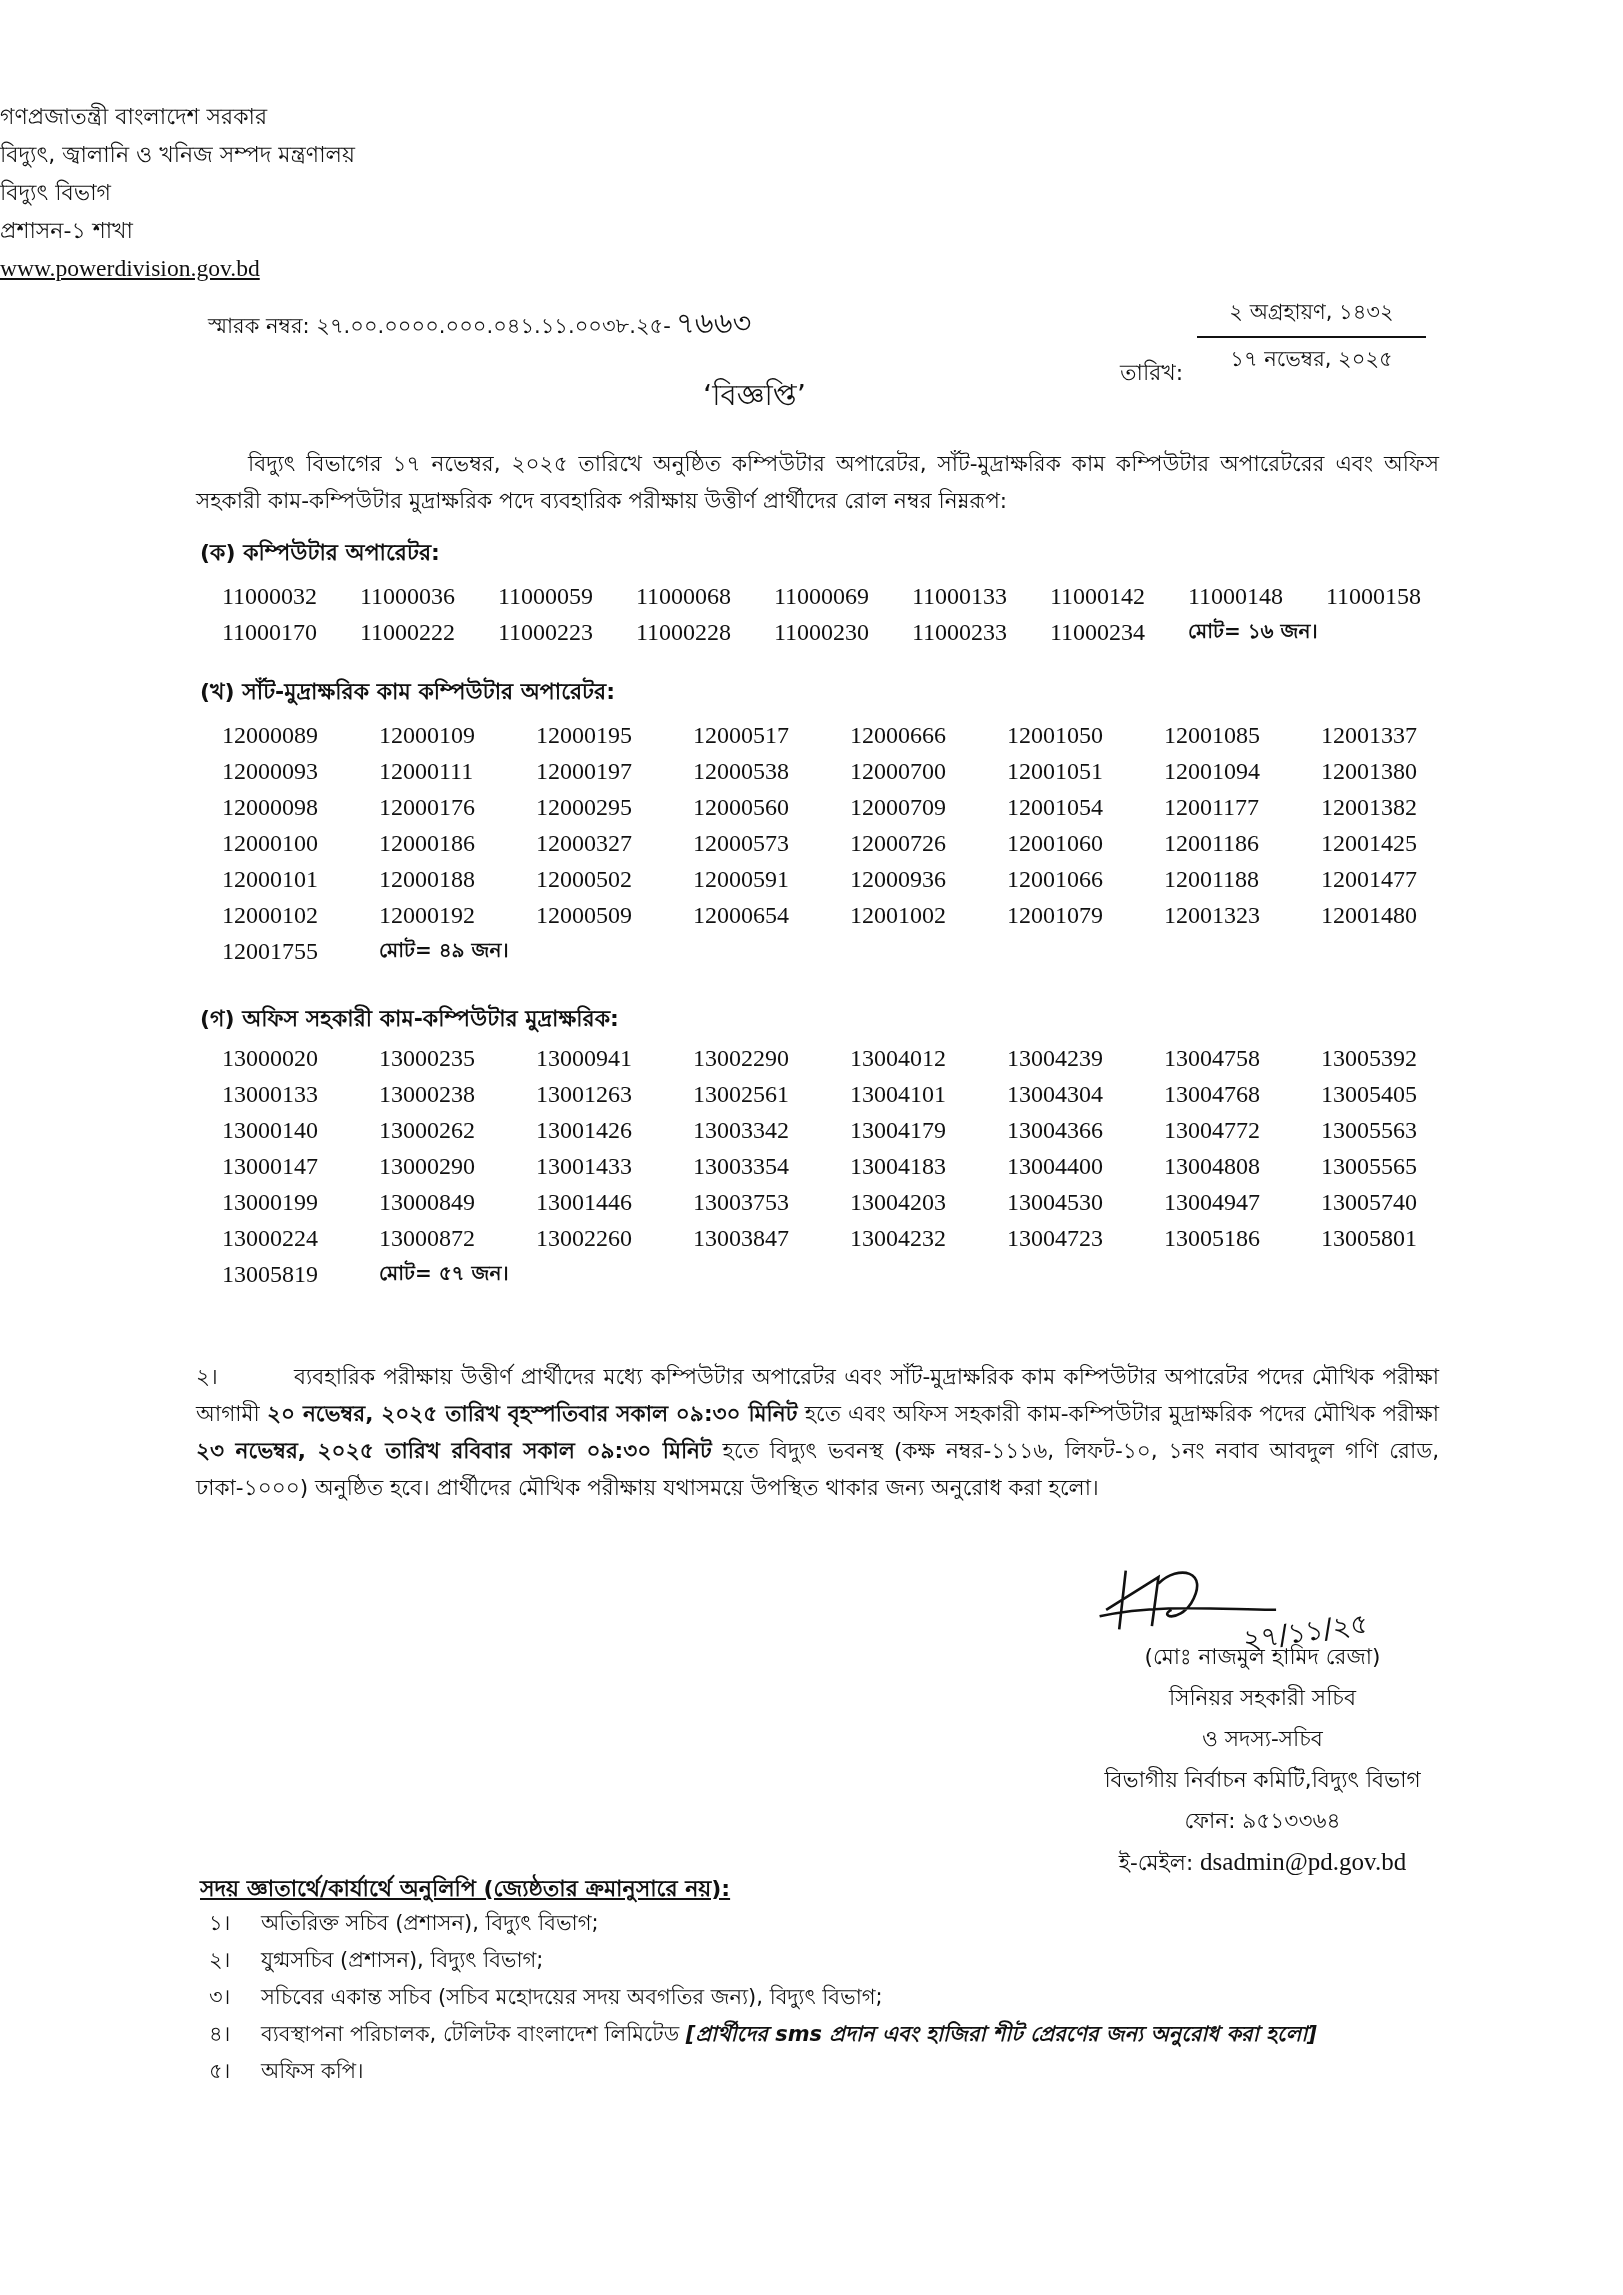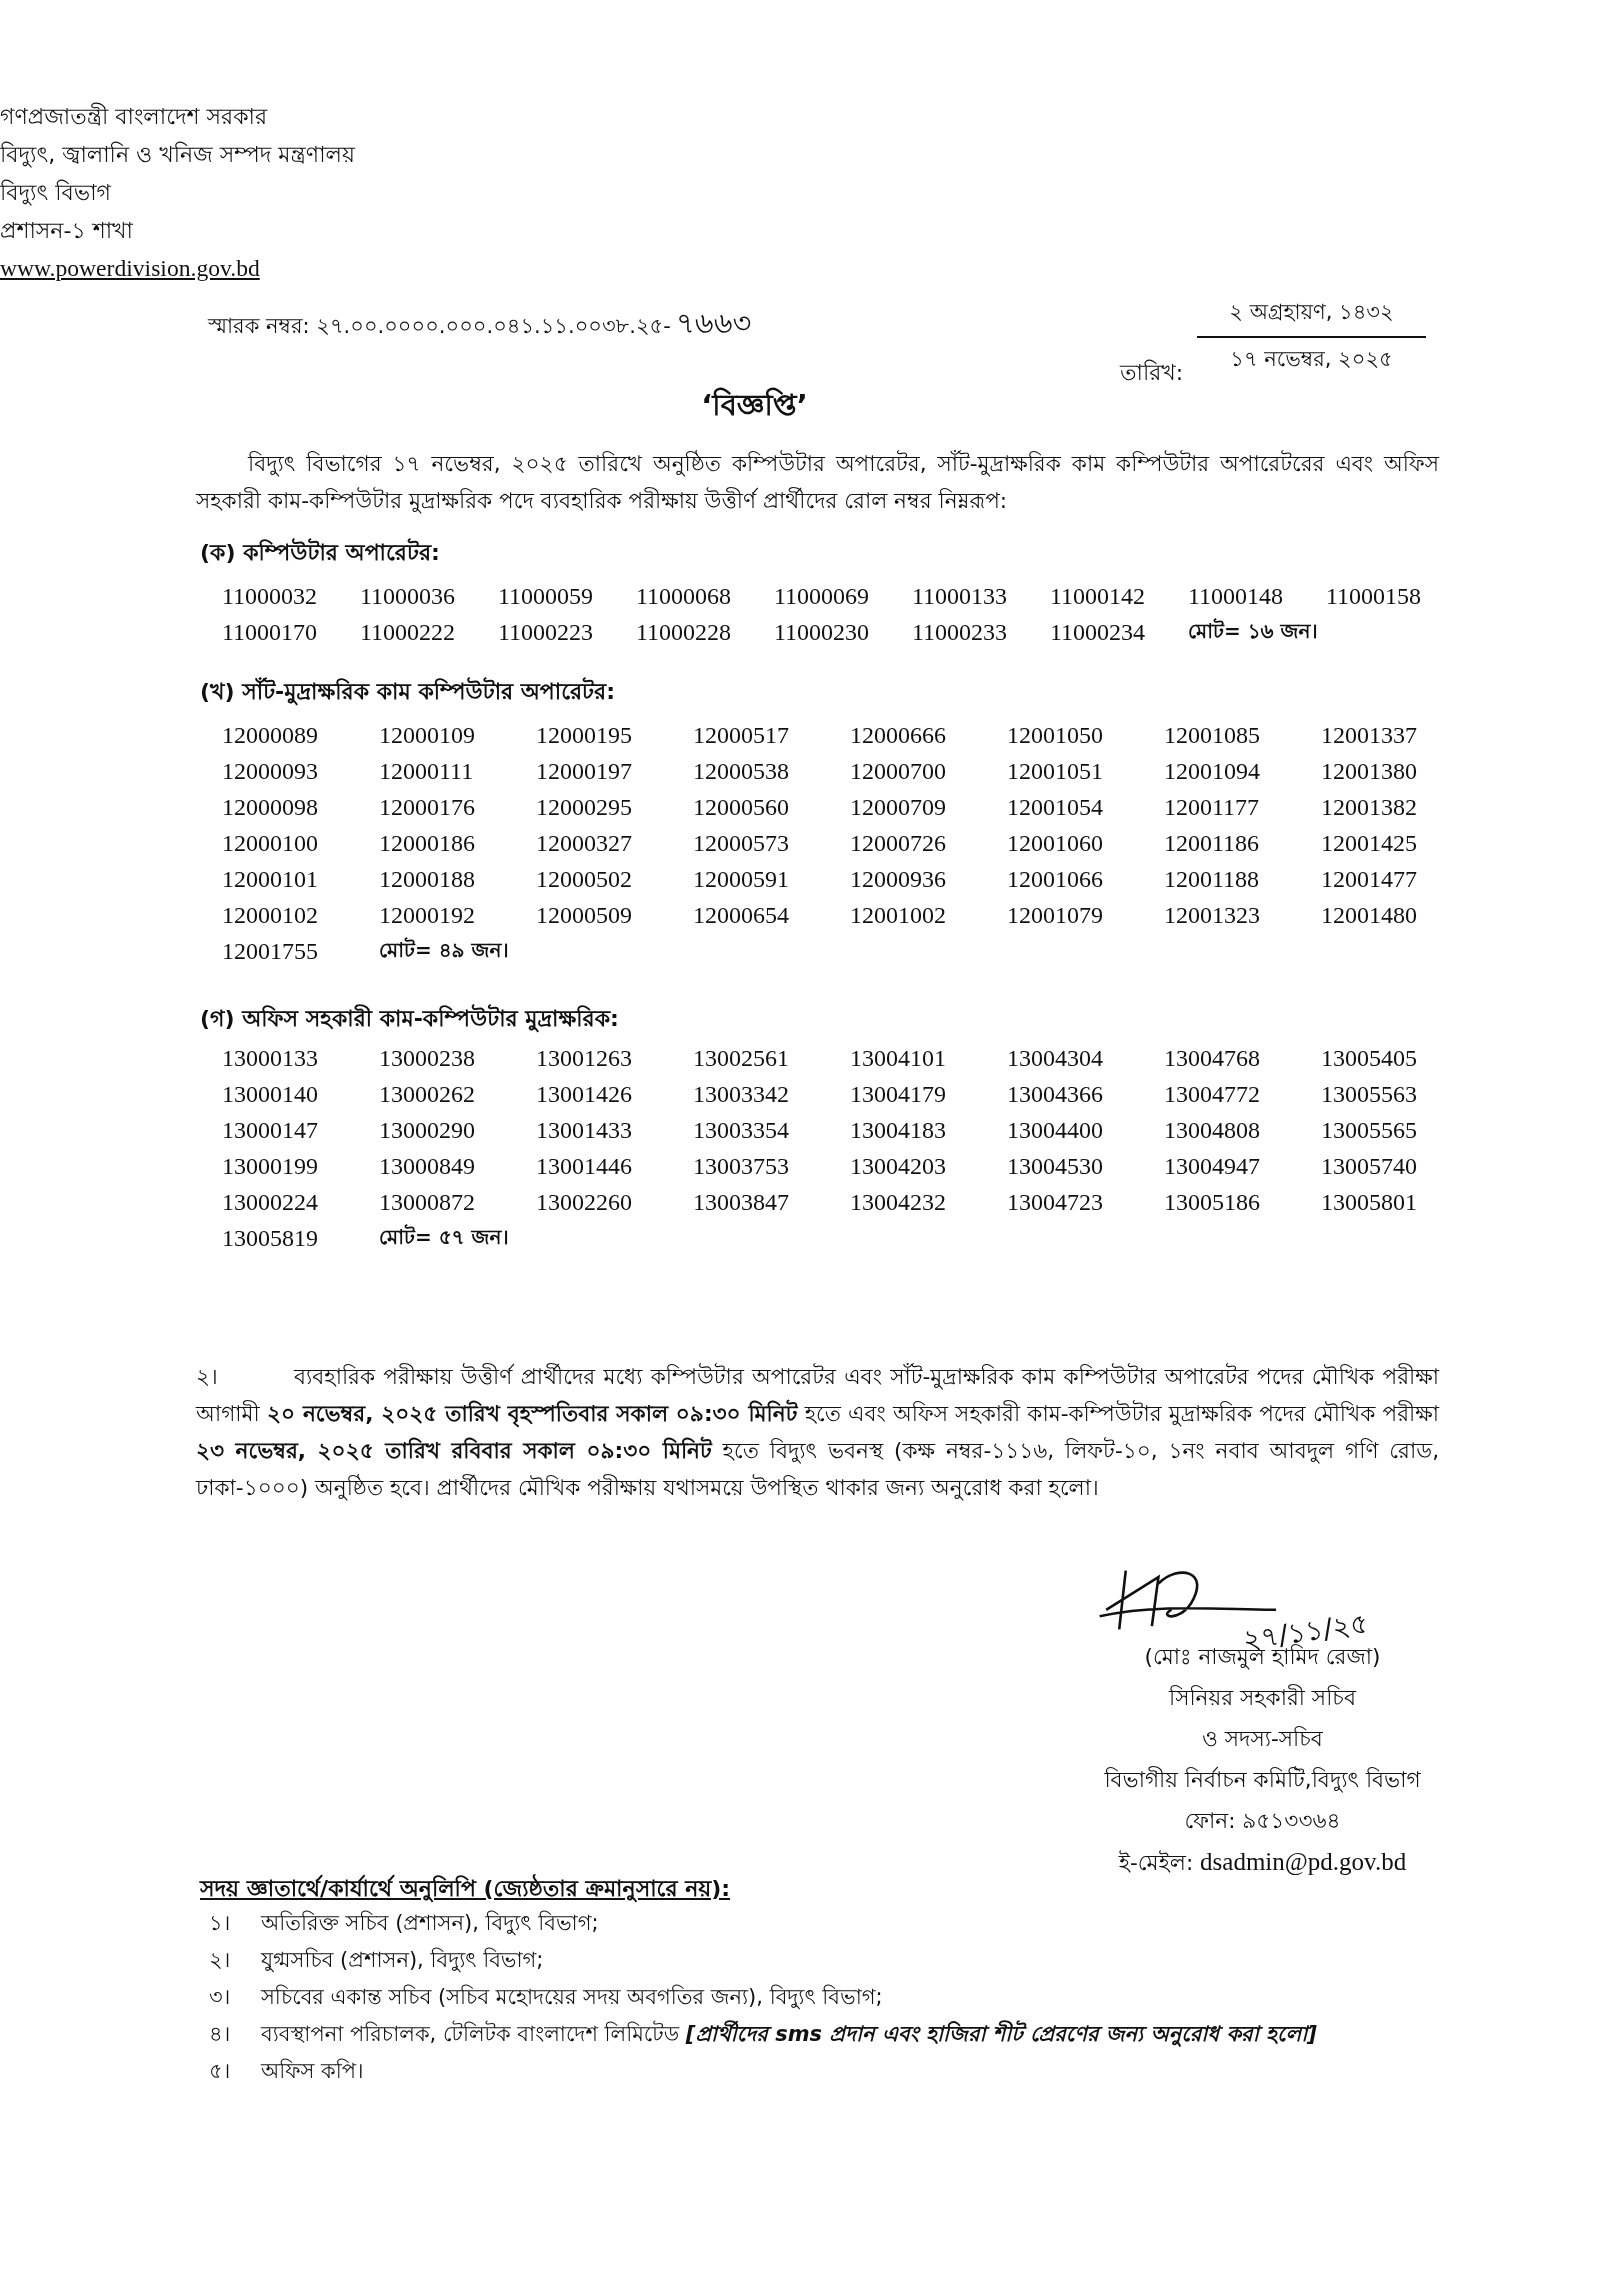--- a/index.html
+++ b/index.html
@@ -7,21 +7,21 @@
          font-family: "DejaVu Sans", "Liberation Sans", sans-serif; color: #111; }
   .page { position: absolute; left: 0; top: 0; width: 1623px; height: 2295px; }
   .center { position: absolute; left: 0; width: 1444px; }
   .hdr { font-size: 22px; line-height: 38px; }
   .url { font-family: "Liberation Serif", serif; font-size: 23.6px; text-decoration: underline; }
   .memo { position: absolute; left: 208px; top: 300px; font-size: 21px; }
   .memo .num { font-size: 29px; margin-left: 5.2px; }
   .date-label { position: absolute; left: 1120px; top: 314px; font-size: 22px; margin-top: 41px; }
   .date-box { position: absolute; left: 1197px; top: 296px; width: 229px; text-align: center; font-size: 21px; }
   .date-box .line { border-top: 2px solid #111; margin: 5.2px 0; }
-  .title { position: absolute; left: 0; width: 1509px; top: 372px; text-align: center; font-size: 29px; font-weight: bold; margin-top: 10px; }
+  .title { position: absolute; left: 0; width: 1509px; top: 372px; text-align: center; font-size: 29px; font-weight: normal; }
   .para { position: absolute; left: 196px; width: 1243px; font-size: 21.6px; line-height: 37px; text-align: justify; }
   .sec-h { position: absolute; left: 200px; font-size: 22px; font-weight: bold; }
   .grid { position: absolute; left: 222px; font-family: "Liberation Serif", serif; font-size: 24px; }
   .grid .row { display: flex; height: 36px; align-items: center; }
   .grid .cell { width: 138px; }
   .grid2 .cell { width: 157px; }
   .total { font-family: "DejaVu Sans", sans-serif; font-weight: bold; font-size: 20px; }
   .bold { font-weight: bold; }
   .sig { position: absolute; left: 1001px; width: 523px; text-align: center; font-size: 21.6px; line-height: 41px; }
   .sig-scrawl { position: absolute; left: 1080px; top: 1564px; width: 366px; height: 72px; }
@@ -145,20 +145,30 @@
       </div>
       <div class="row">
         <div class="cell">12001755</div>
         <div class="cell total" style="width: auto;">মোট= ৪৯ জন।</div>
       </div>
     </div>
 
   <div class="sec-h" style="top:1001px">(গ) অফিস সহকারী কাম-কম্পিউটার মুদ্রাক্ষরিক:</div>
   <div class="grid grid2" style="top:1040px" id="grid-2">
       <div class="row">
+        <div class="cell">13000020</div>
+        <div class="cell">13000235</div>
+        <div class="cell">13000941</div>
+        <div class="cell">13002290</div>
+        <div class="cell">13004012</div>
+        <div class="cell">13004239</div>
+        <div class="cell">13004758</div>
+        <div class="cell">13005392</div>
+      </div>
+      <div class="row">
         <div class="cell">13000133</div>
         <div class="cell">13000238</div>
         <div class="cell">13001263</div>
         <div class="cell">13002561</div>
         <div class="cell">13004101</div>
         <div class="cell">13004304</div>
         <div class="cell">13004768</div>
         <div class="cell">13005405</div>
       </div>
       <div class="row">

